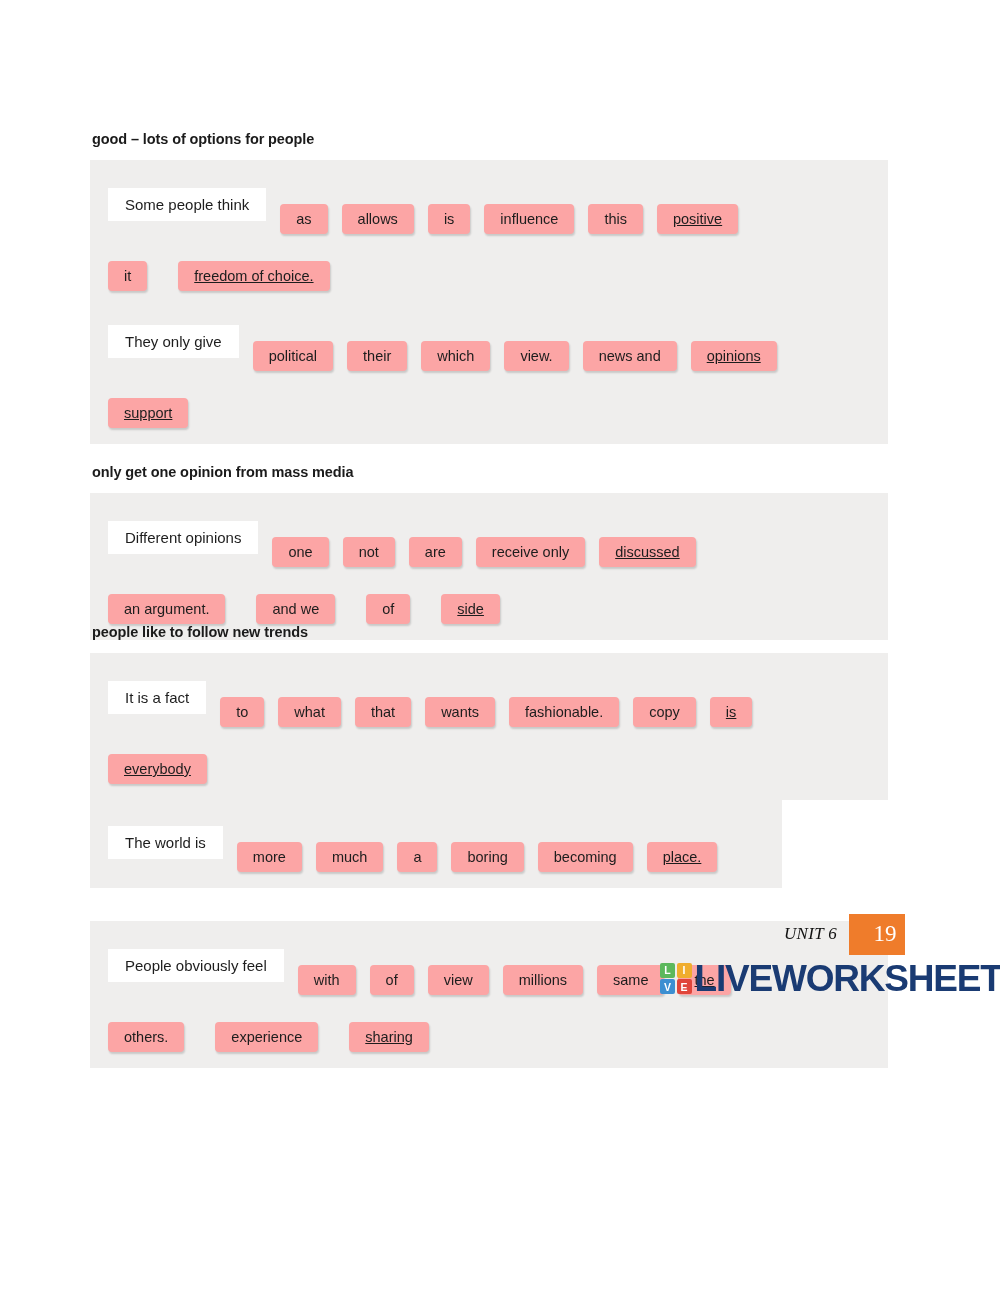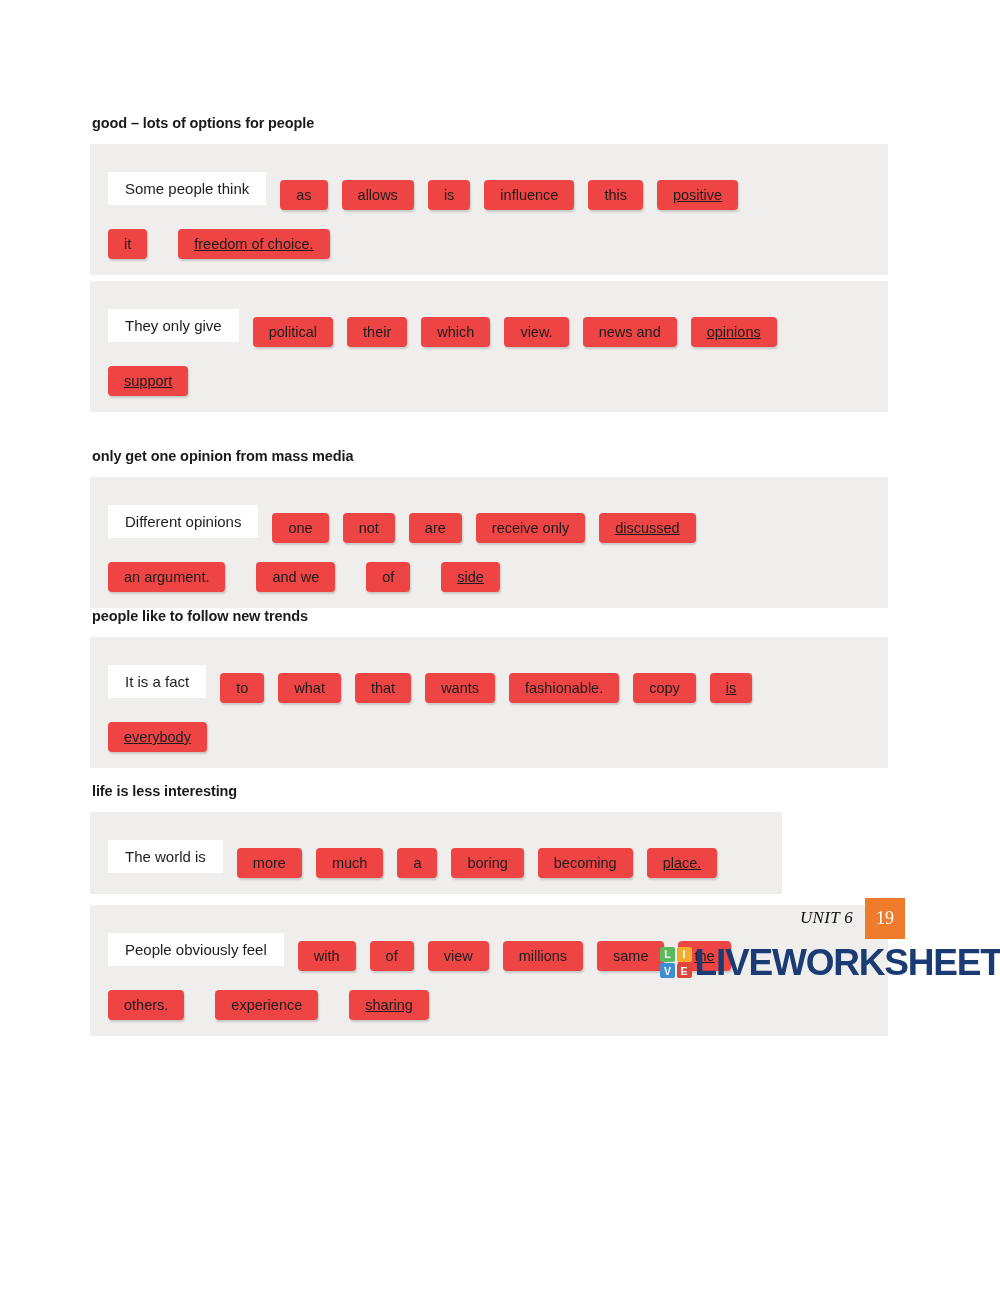--- a/index.html
+++ b/index.html
@@ -12,21 +12,21 @@
     height: 1291px;
     position: relative;
     font-family: "Liberation Sans", sans-serif;
     -webkit-font-smoothing: antialiased;
     overflow: hidden;
   }
 
   #sheet {
     position: absolute;
     left: 0;
-    top: 0;
+    top: 16px;
     width: 1000px;
     height: 989px;
   }
 
   .exercise {
     position: absolute;
     left: 90px;
     width: 798px;
   }
 
@@ -68,34 +68,34 @@
     justify-content: center;
     padding: 0 17px;
     white-space: nowrap;
     border-radius: 0;
     box-sizing: border-box;
     margin-right: 14px;
     flex: 0 0 auto;
   }
 
   .word-chip {
-    background: #ef4444;
+    background: #fca5a5;
     color: #1d1d1d;
     font-size: 14.5px;
     line-height: 18px;
     height: 30px;
     display: flex;
     align-items: center;
     justify-content: center;
     padding: 0 16px;
     white-space: nowrap;
     border-radius: 4px;
     box-sizing: border-box;
     margin-right: 14px;
-    margin-top: 8px;
+    margin-top: 16px;
     box-shadow: 1px 2px 2px rgba(0,0,0,0.16);
     flex: 0 0 auto;
   }
   .word-chip:last-child { margin-right: 0; text-decoration: underline; }
 
   
   #footer {
     position: absolute;
     right: 10px;
     bottom: 8px;
@@ -121,22 +121,23 @@
   }
   .page-badge {
     background: #ef7c2b;
     color: #ffffff;
     width: 40px;
     height: 41px;
     display: flex;
     align-items: center;
     justify-content: center;
     font-family: "Liberation Serif", serif;
-    font-size: 18px;
+    font-size: 23px;
     margin-right: 85px;
+    padding-left: 16px;
   }
 
   .brand {
     position: absolute;
     left: 0;
     bottom: 0;
     display: flex;
     align-items: center;
   }
   .brand-tiles {
@@ -239,21 +240,20 @@
             <div class="word-chip">fashionable.</div>
             <div class="word-chip">copy</div>
             <div class="word-chip">is</div>
           </div>
           <div class="ex-row">
             <div class="word-chip">everybody</div>
           </div>
         </div>
       </div>
       <div class="exercise" style="top: 782px;">
-        <div class="ex-heading">life is less interesting</div>
         <div class="ex-board" style="width: 692px;">
           <div class="ex-row">
             <div class="answer-slot">The world is</div>
             <div class="word-chip">more</div>
             <div class="word-chip">much</div>
             <div class="word-chip">a</div>
             <div class="word-chip">boring</div>
             <div class="word-chip">becoming</div>
             <div class="word-chip">place.</div>
           </div>

